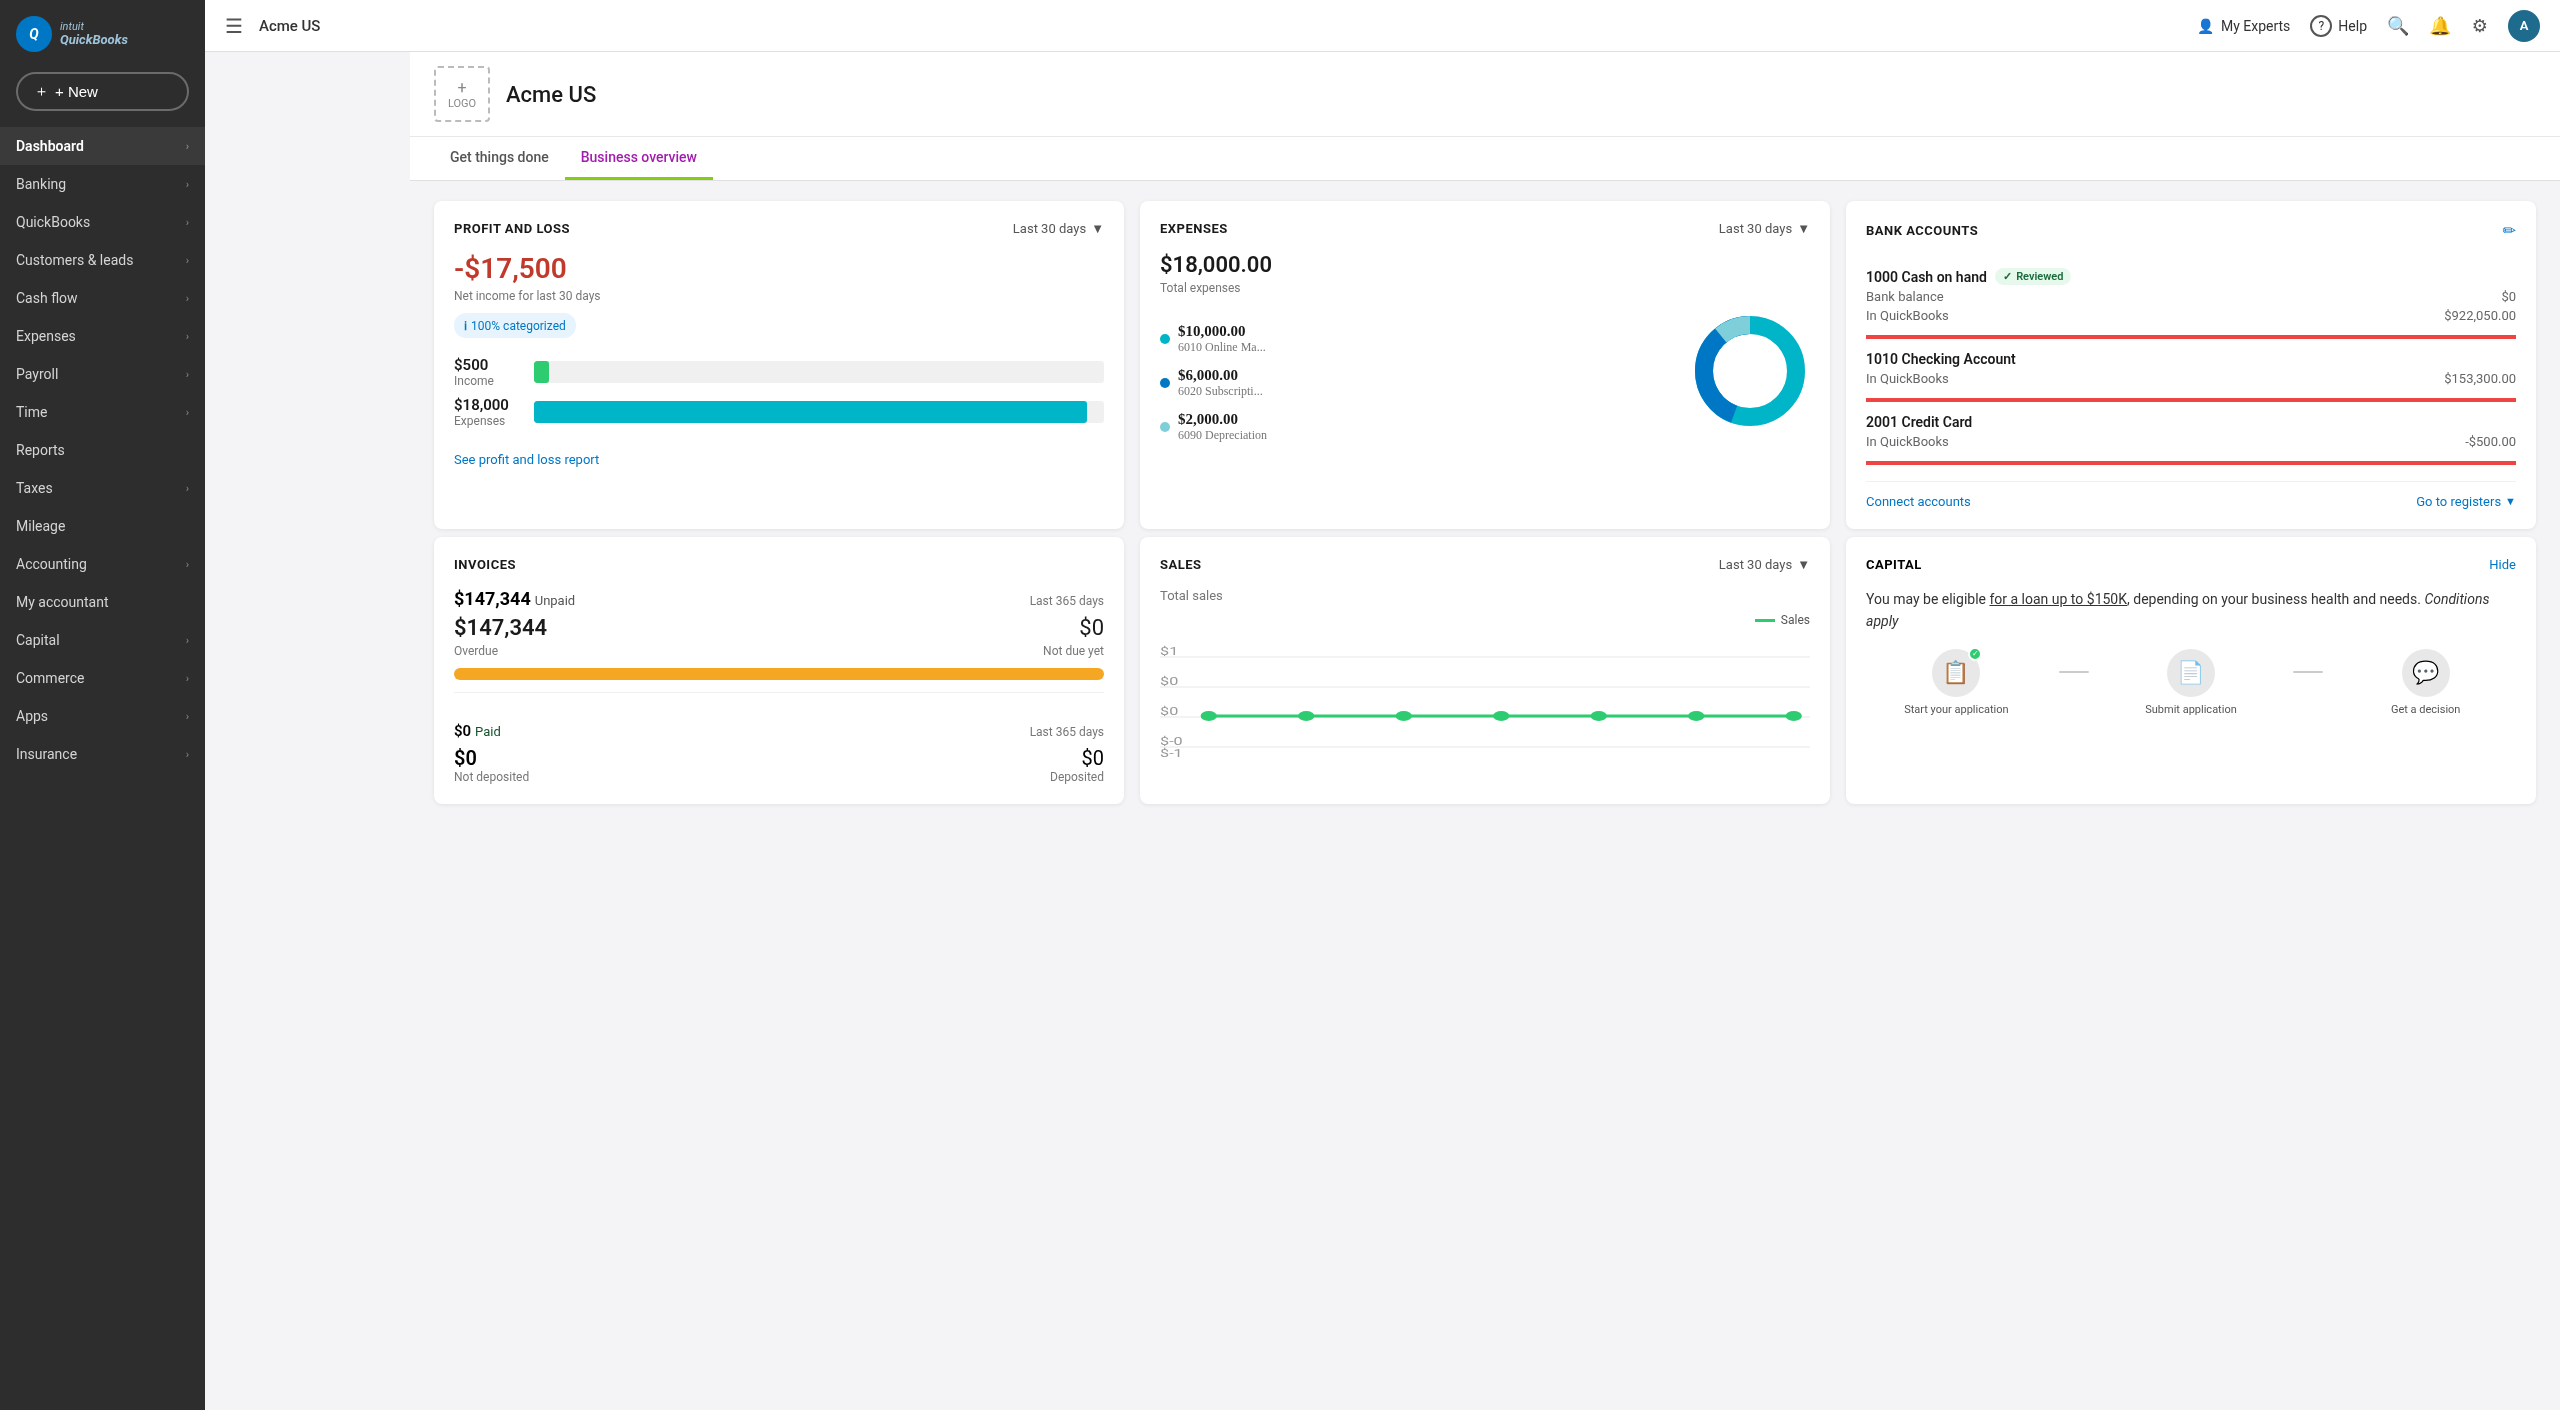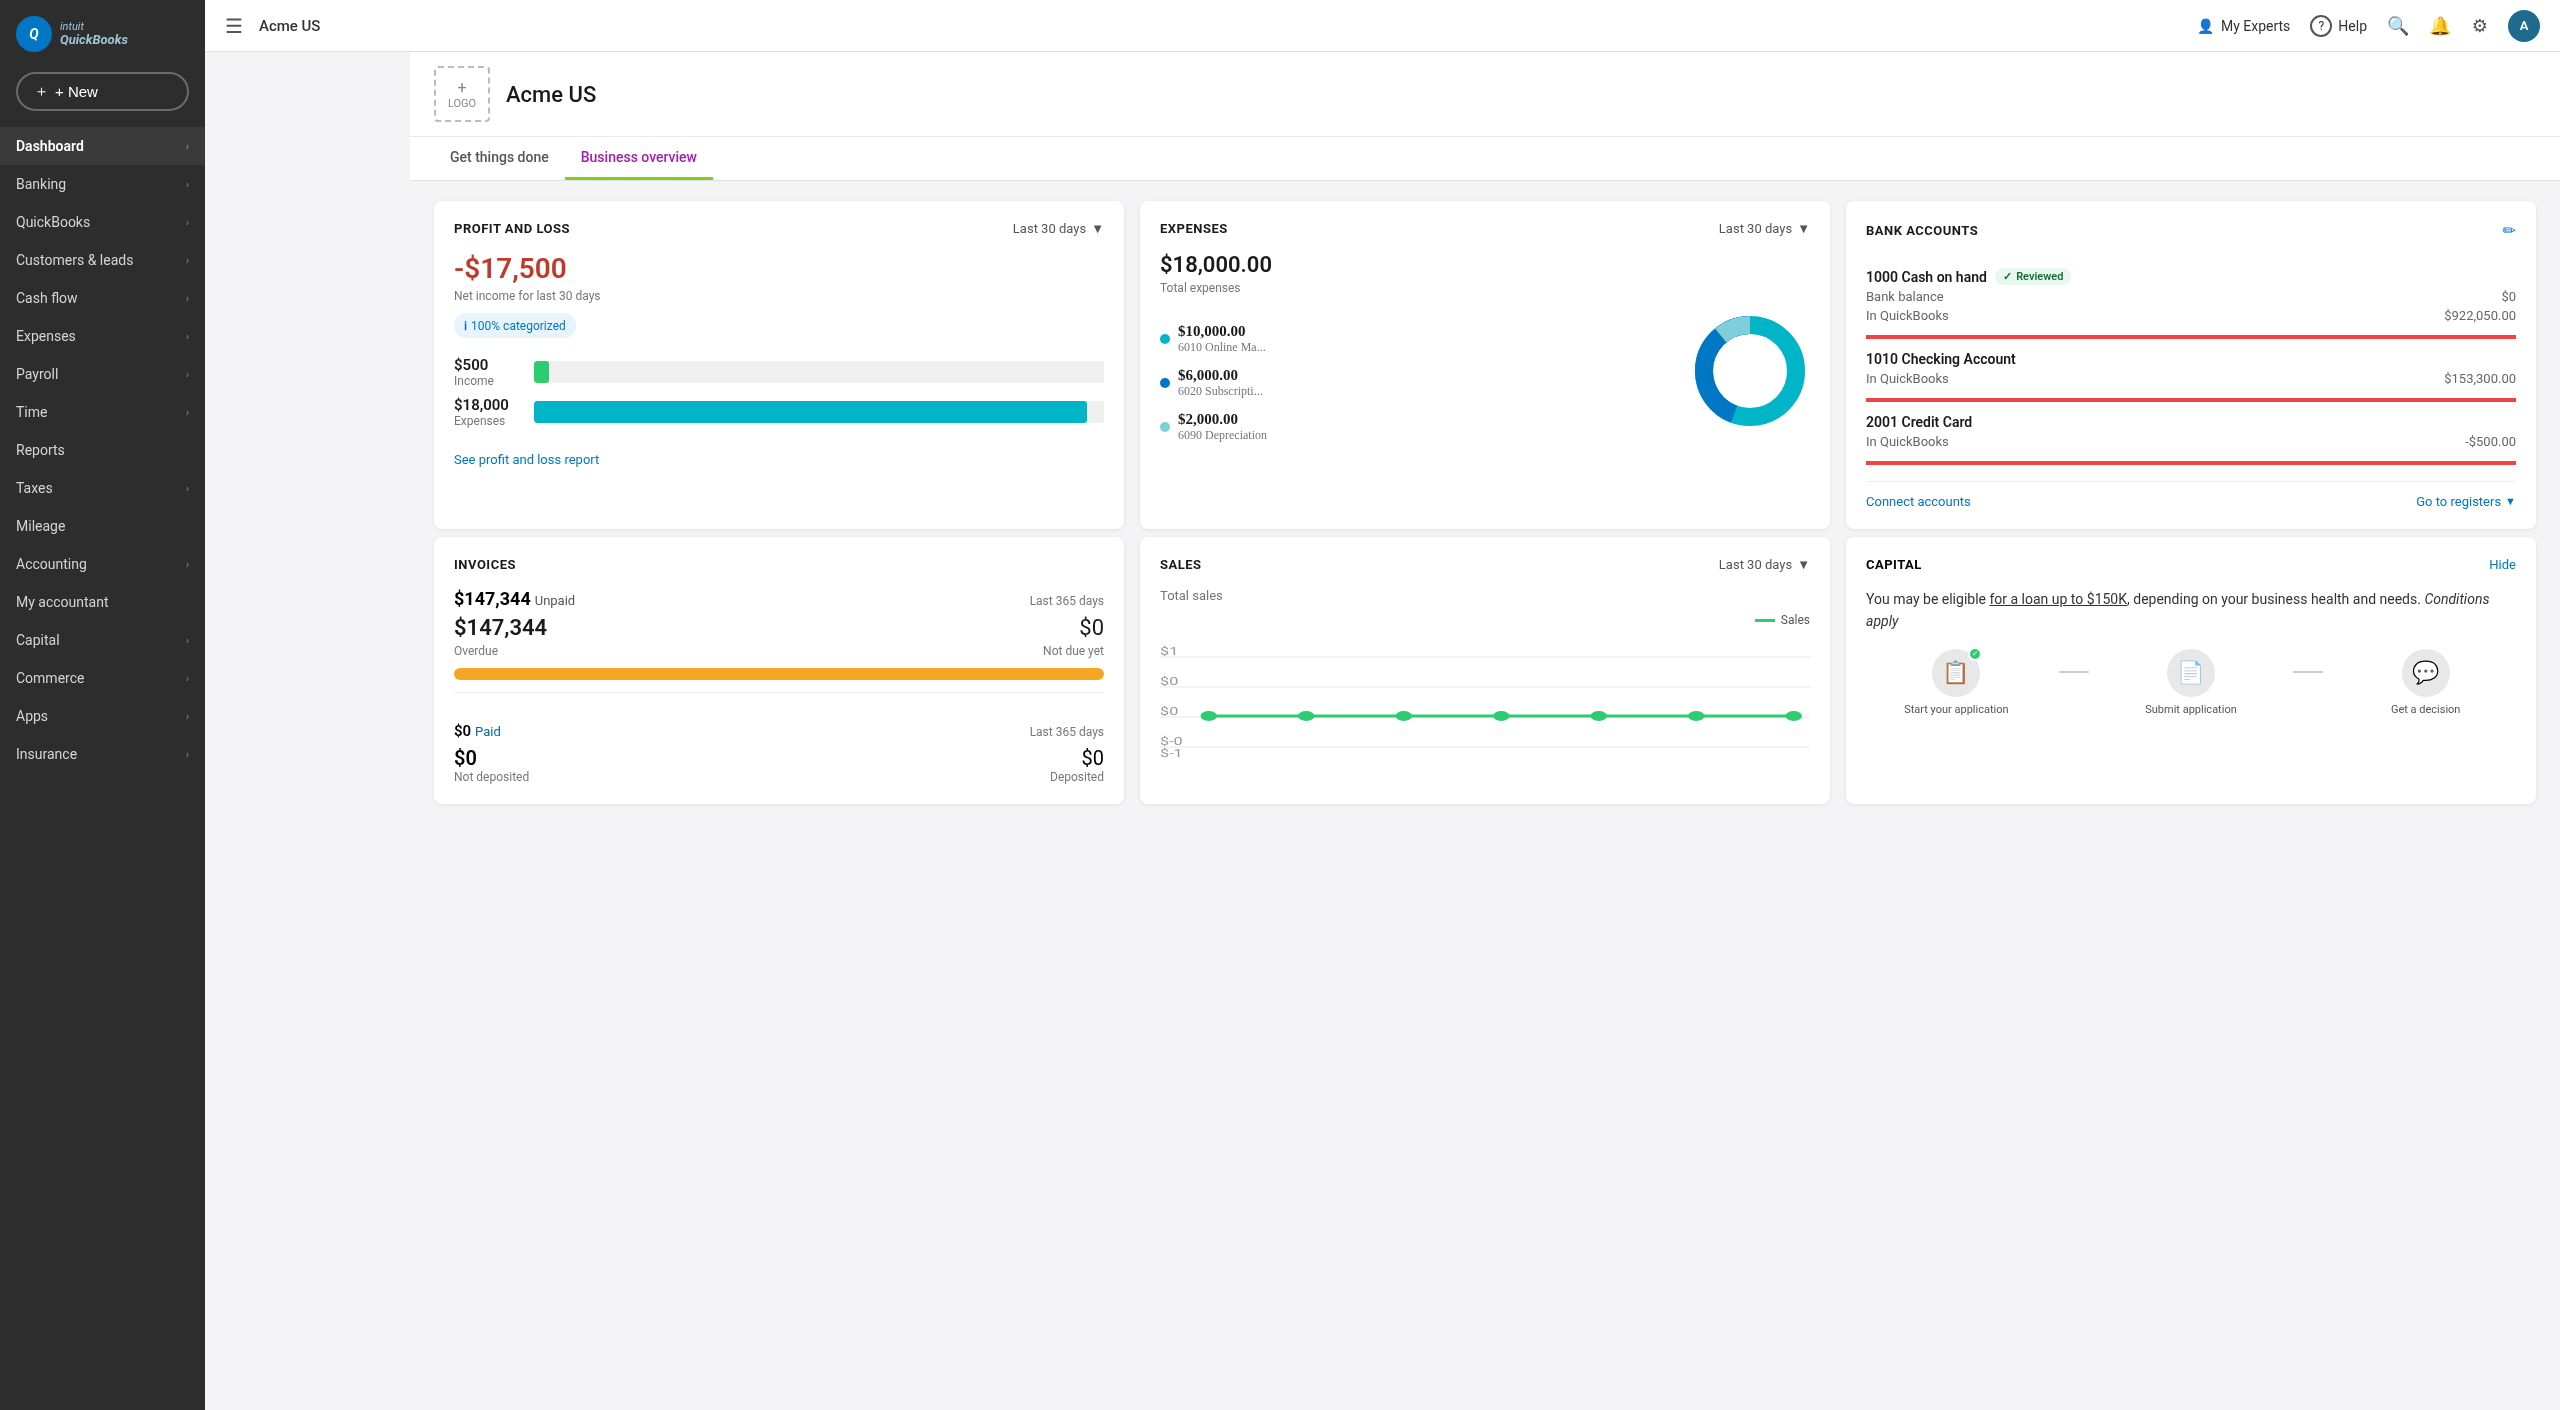--- a/index.html
+++ b/index.html
@@ -535,21 +535,21 @@
         <div class="invoice-sub">
           <span>Overdue</span>
           <span>Not due yet</span>
         </div>
         <div class="progress-bar-orange"></div>
 
         <div style="margin-top:12px;border-top:1px solid #f0f0f0;padding-top:12px;">
           <div class="invoice-paid-row">
             <span>
               <span style="font-size:15px;font-weight:600;">$0</span>
-              <span style="font-size:13px;color:#0369a1;">Paid</span>
+              <span style="font-size:13px;color:#14532d;">Paid</span>
             </span>
             <span style="font-size:12px;color:#777;">Last 365 days</span>
           </div>
           <div class="invoice-paid-amounts">
             <span style="font-size:20px;font-weight:600;">$0</span>
             <span style="font-size:20px;font-weight:400;">$0</span>
           </div>
           <div style="display:flex;justify-content:space-between;font-size:12px;color:#777;">
             <span>Not deposited</span>
             <span>Deposited</span>

